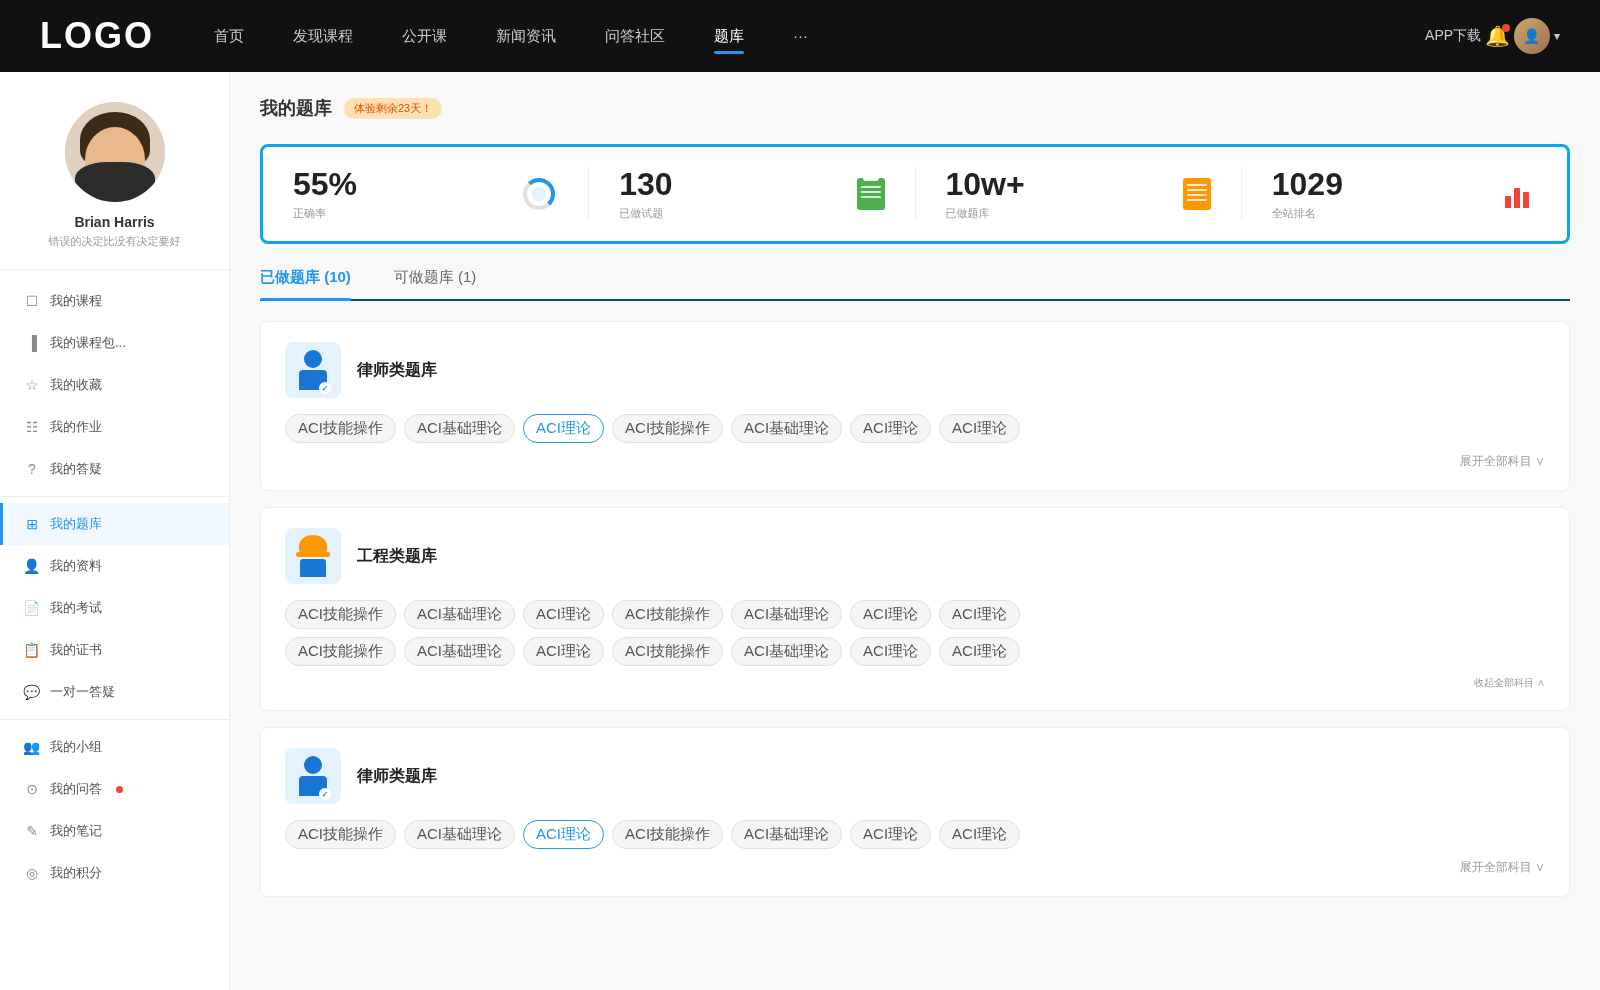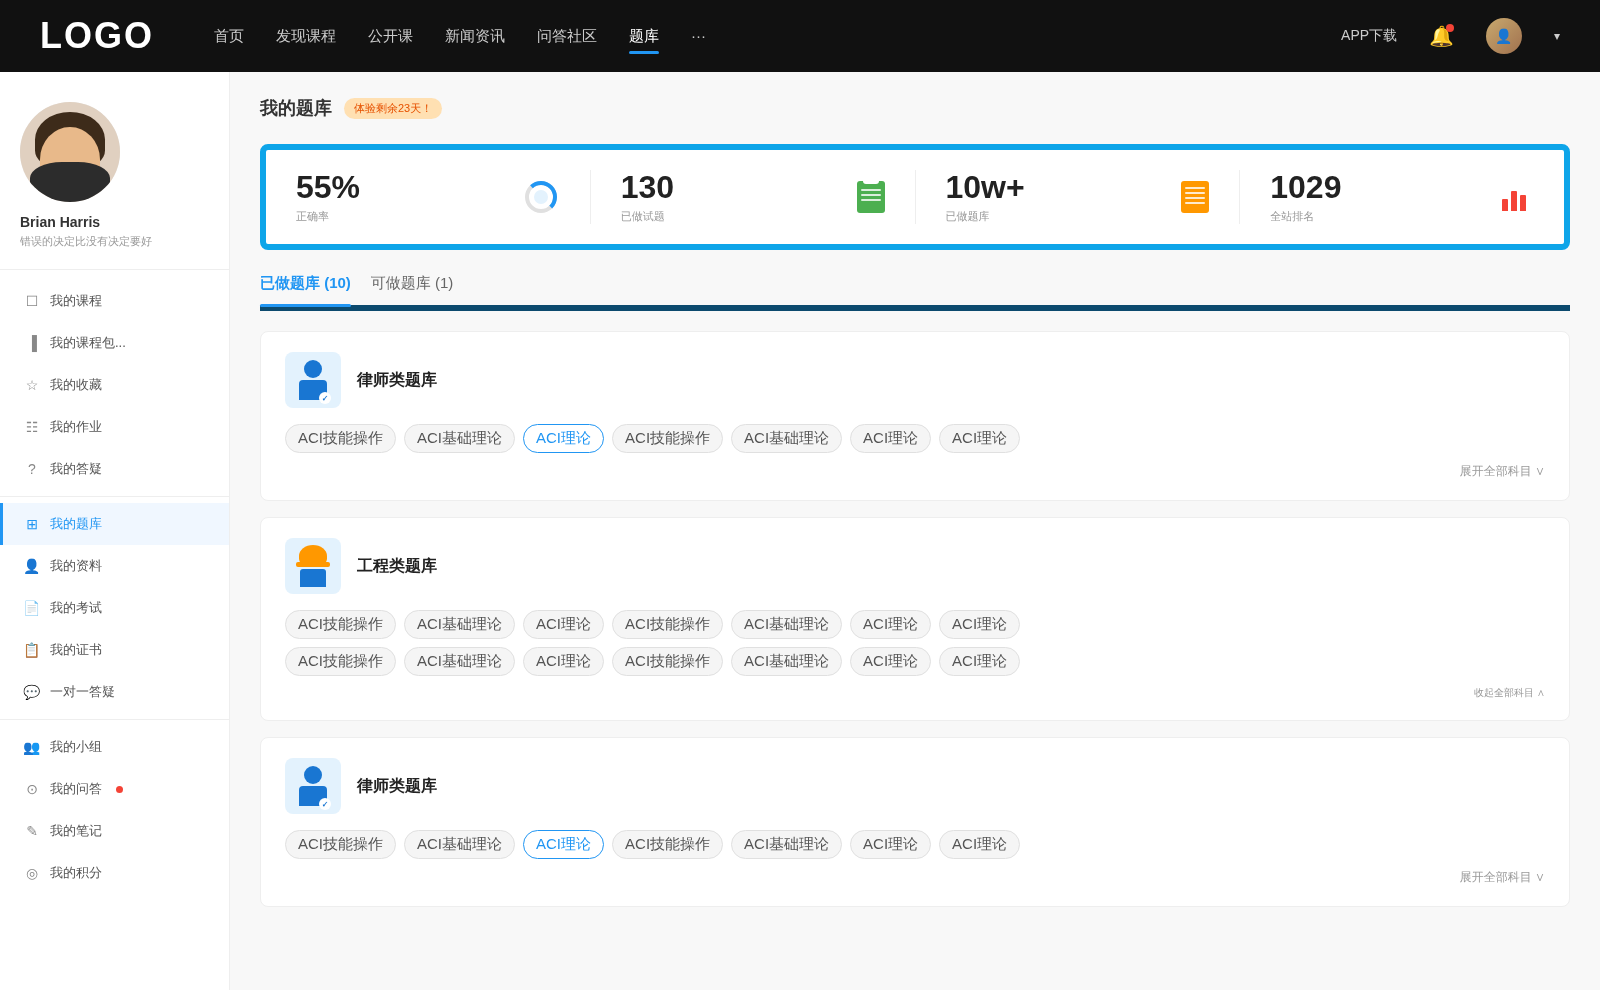--- a/index.html
+++ b/index.html
@@ -18,21 +18,21 @@
     }
     .header-logo {
       color: #fff;
       font-size: 36px;
       font-weight: 900;
       letter-spacing: 2px;
       margin-right: 60px;
     }
     .header-nav {
       display: flex;
-      gap: 32px;
+      gap: 49px;
       flex: 1;
     }
     .header-nav-item {
       color: #ccc;
       font-size: 15px;
       cursor: pointer;
       padding: 4px 0;
       position: relative;
     }
     .header-nav-item.active {
@@ -43,21 +43,21 @@
       position: absolute;
       bottom: -4px;
       left: 0; right: 0;
       height: 3px;
       background: #2196f3;
       border-radius: 2px;
     }
     .header-right {
       display: flex;
       align-items: center;
-      gap: 32px;
+      gap: 4px;
     }
     .header-app-btn {
       color: #ccc;
       font-size: 14px;
       cursor: pointer;
     }
     .header-bell {
       color: #fff;
       font-size: 20px;
       cursor: pointer;
@@ -96,21 +96,21 @@
     .sidebar {
       width: 230px;
       background: #fff;
       border-right: 1px solid #eee;
       flex-shrink: 0;
       padding-top: 30px;
     }
     .sidebar-profile {
       display: flex;
       flex-direction: column;
-      align-items: flex-start;
+      align-items: center;
       padding: 0 20px 20px;
       border-bottom: 1px solid #eee;
       margin-bottom: 10px;
     }
     .profile-avatar {
       width: 100px; height: 100px;
       border-radius: 50%;
       background: #e8e8e8;
       overflow: hidden;
       margin-bottom: 12px;
@@ -223,21 +223,21 @@
       border-radius: 20px;
     }
 
     
     .stats-row {
       background: #fff;
       border-radius: 8px;
       display: flex;
       padding: 20px 0;
       margin-bottom: 24px;
-      border: 6px solid #0ea5e9;
+      border: 3px solid #0ea5e9;
     }
     .stat-item {
       flex: 1;
       display: flex;
       align-items: center;
       padding: 0 30px;
       gap: 16px;
       border-right: 1px solid #eee;
     }
     .stat-item:last-child { border-right: none; }
@@ -308,23 +308,23 @@
     }
     .icon-chart-bar {
       width: 6px;
       background: #f44336;
       border-radius: 1px 1px 0 0;
     }
 
     
     .tabs-row {
       display: flex;
-      gap: 20px;
+      gap: 43px;
       margin-bottom: 20px;
-      border-bottom: 6px solid #0c4a6e;
+      border-bottom: 2px solid #0c4a6e;
       padding-bottom: 0;
       margin-top: 20px;
     }
     .tab-item {
       font-size: 15px;
       padding-bottom: 12px;
       cursor: pointer;
       color: #666;
       position: relative;
     }

